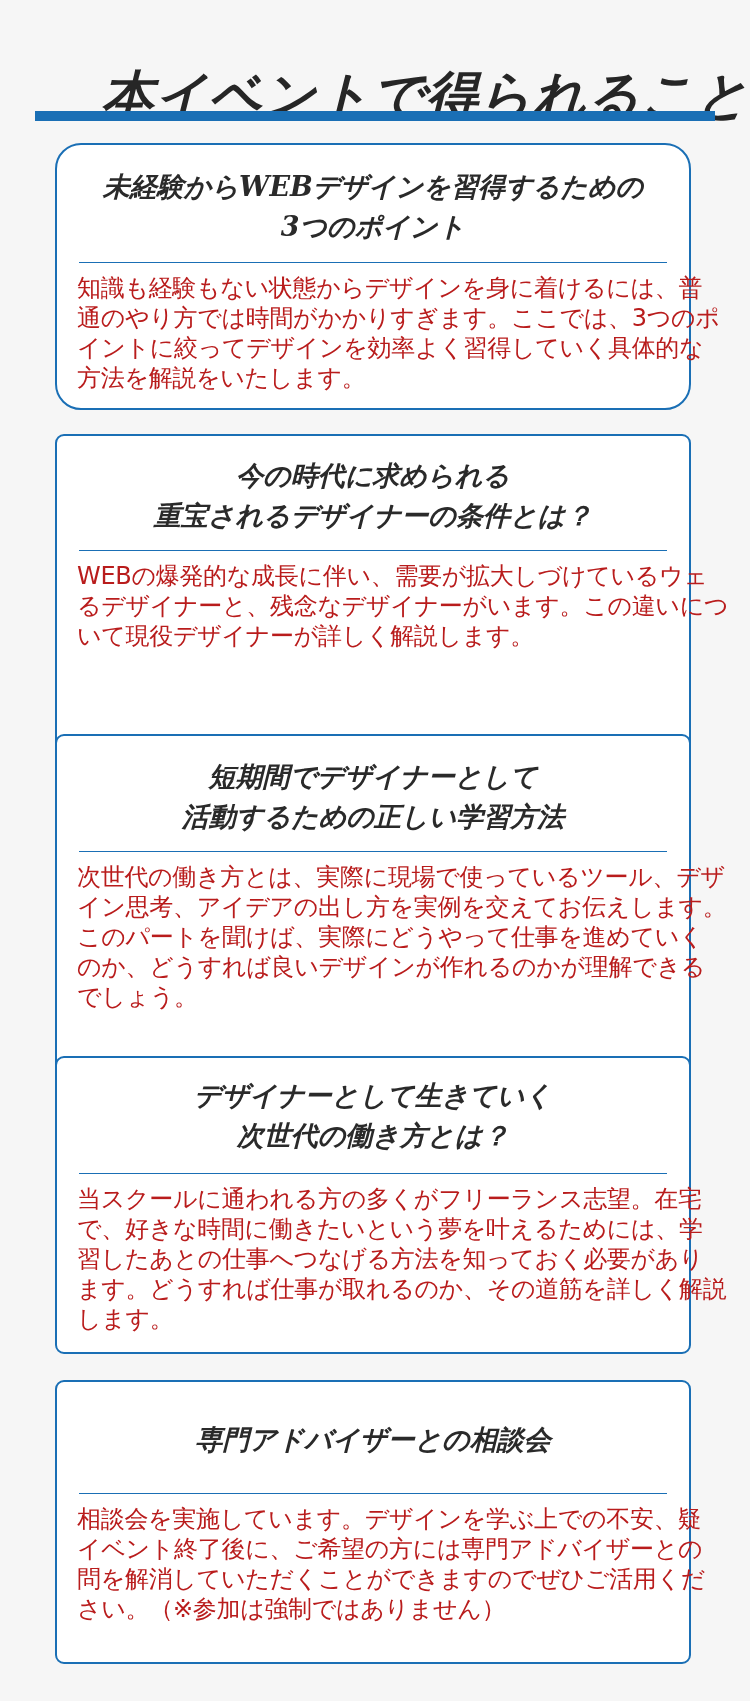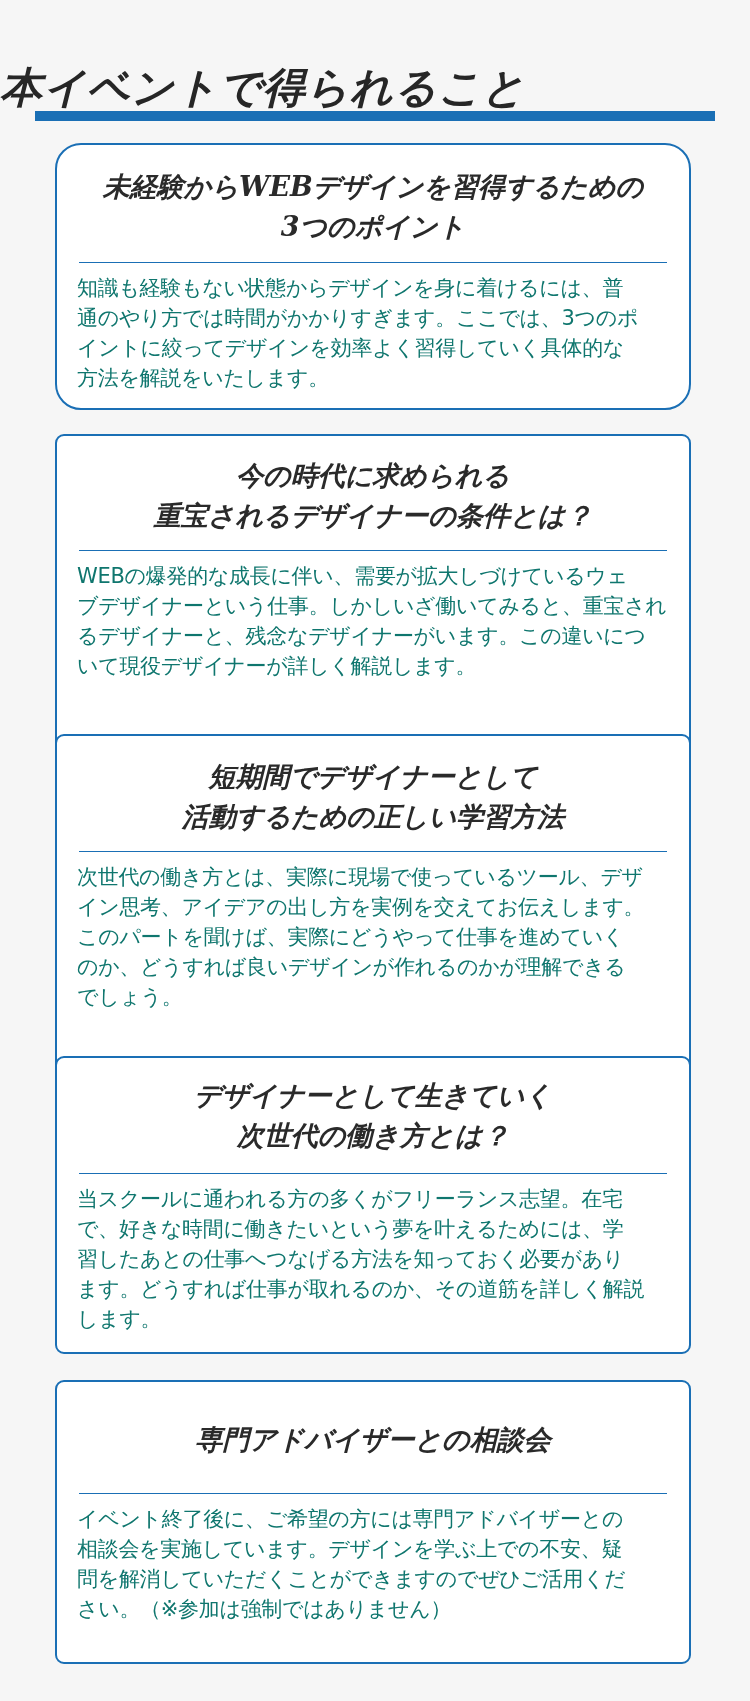--- a/index.html
+++ b/index.html
@@ -8,25 +8,25 @@
       height: 1701px;
       background: #f6f6f6;
       font-family: "DejaVu Sans", sans-serif;
       color: #2a2a2a;
       position: relative;
       overflow: hidden;
     }
     .page-title {
       position: absolute;
       top: 28px; left: 0; width: 750px;
-      text-align: left;
+      text-align: right;
       font-family: "DejaVu Sans", sans-serif;
       font-weight: bold;
       font-style: italic;
-      font-size: 42px;
+      font-size: 52px;
       line-height: 64px;
       color: #262626;
       letter-spacing: 1px;
     }
     .title-bar {
       position: absolute;
       top: 111px; left: 35px;
       width: 680px; height: 10px;
       background: #1a6fb5;
     }
@@ -50,23 +50,23 @@
       font-weight: bold;
       font-style: italic;
       font-size: 27px;
       line-height: 40px;
       color: #2a2a2a;
       box-sizing: border-box;
     }
     .card-body {
       padding: 10px 20px 0 20px;
       font-family: "DejaVu Sans", sans-serif;
-      font-size: 21px;
+      font-size: 24px;
       line-height: 30px;
-      color: #0f766e;
+      color: #b91c1c;
       letter-spacing: -0.3px;
     }
     .line { display: block; white-space: nowrap; }
   </style>
 </head>
 <body>
 
 <h1 class="page-title">本イベントで得られること</h1>
 <div class="title-bar"></div>
 
@@ -87,21 +87,20 @@
 
 <section class="card" style="top:434px;height:327px;">
   <div class="card-head" style="height:115px;padding-top:6px;">
     <div>
       <span class="line">今の時代に求められる</span>
       <span class="line">重宝されるデザイナーの条件とは？</span>
     </div>
   </div>
   <div class="card-body">
     <span class="line">WEBの爆発的な成長に伴い、需要が拡大しづけているウェ</span>
-    <span class="line">ブデザイナーという仕事。しかしいざ働いてみると、重宝され</span>
     <span class="line">るデザイナーと、残念なデザイナーがいます。この違いにつ</span>
     <span class="line">いて現役デザイナーが詳しく解説します。</span>
   </div>
 </section>
 
 <section class="card" style="top:734px;height:380px;">
   <div class="card-head" style="height:116px;padding-top:6px;">
     <div>
       <span class="line">短期間でデザイナーとして</span>
       <span class="line">活動するための正しい学習方法</span>
@@ -132,18 +131,18 @@
   </div>
 </section>
 
 <section class="card" style="top:1380px;height:284px;">
   <div class="card-head" style="height:112px;padding-top:4px;">
     <div>
       <span class="line">専門アドバイザーとの相談会</span>
     </div>
   </div>
   <div class="card-body">
+    <span class="line">相談会を実施しています。デザインを学ぶ上での不安、疑</span>
     <span class="line">イベント終了後に、ご希望の方には専門アドバイザーとの</span>
-    <span class="line">相談会を実施しています。デザインを学ぶ上での不安、疑</span>
     <span class="line">問を解消していただくことができますのでぜひご活用くだ</span>
     <span class="line">さい。（※参加は強制ではありません）</span>
   </div>
 </section>
 
 </body></html>

